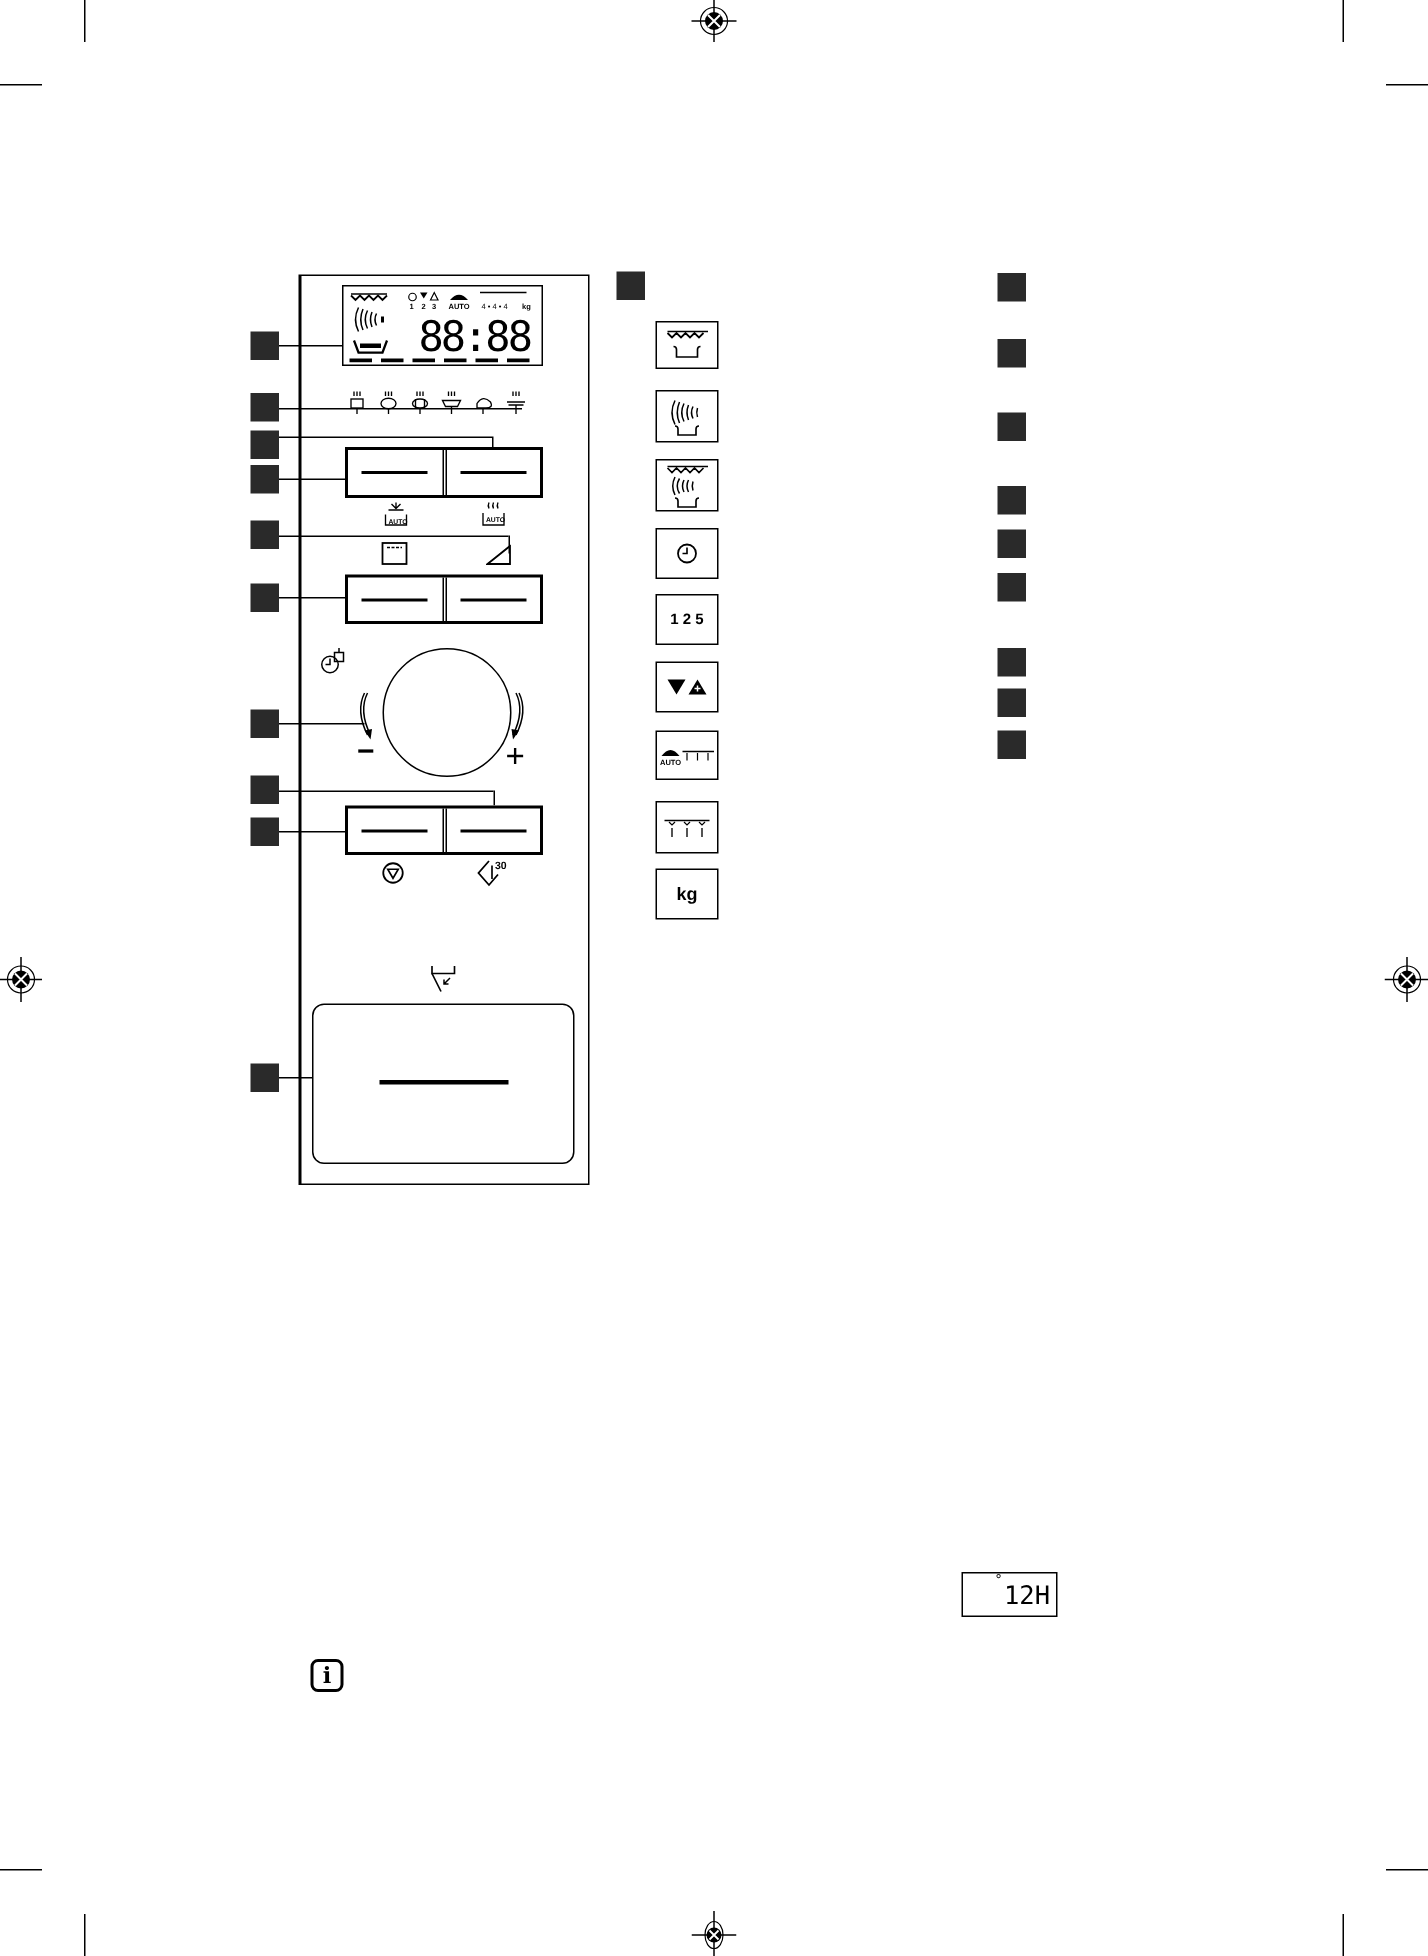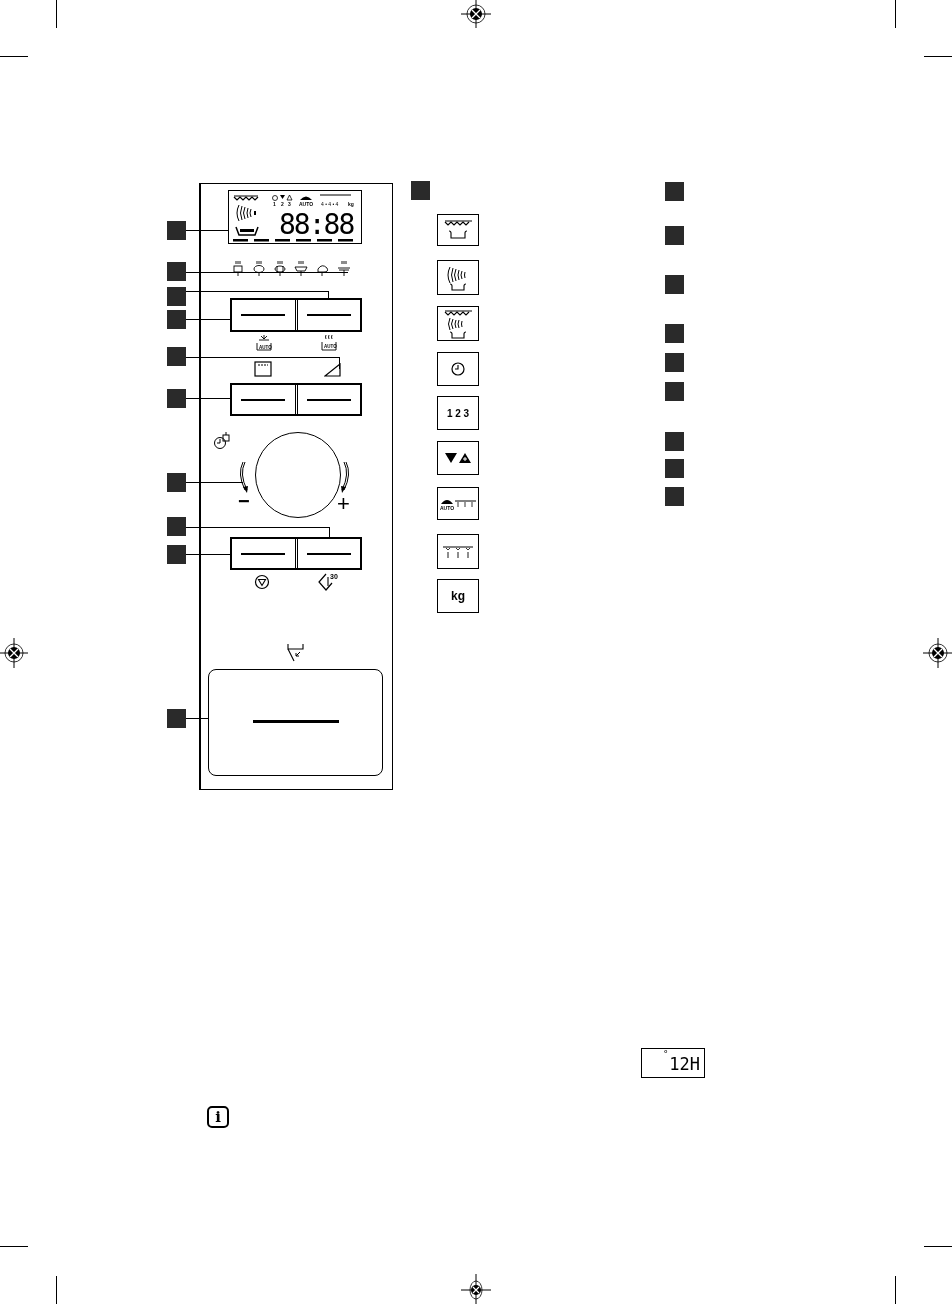--- a/index.html
+++ b/index.html
@@ -262,21 +262,21 @@
       <path d="M8 24 q2 0 2 2 v4 h12 v-4 q0 -2 2 -2" fill="none" stroke="#000" stroke-width="1.1"></path>
     </svg>
 </div>
 <div class="legend-icon" style="top:352px; height:34px;">
   <svg width="16" height="16" viewBox="0 0 16 16">
       <circle cx="8" cy="8" r="6" fill="none" stroke="#000" stroke-width="1.2"></circle>
       <path d="M8 4 v4 h-3" fill="none" stroke="#000" stroke-width="1.1"></path>
     </svg>
 </div>
 <div class="legend-icon" style="top:396px; height:34px;">
-    <span>1 2 3</span>
+    <span>1 2 5</span>
   </div>
 <div class="legend-icon" style="top:441px; height:34px;">
   <svg width="32" height="16" viewBox="0 0 32 16">
       <path d="M3 3 h12 l-6 10 z" fill="#000"></path>
       <path d="M17 13 l6 -10 l6 10 z" fill="#000"></path>
       <path d="M23 7 v4 M21 9 h4" stroke="#fff" stroke-width="1"></path>
     </svg>
 </div>
 <div class="legend-icon" style="top:487px; height:33px;">
   <svg width="38" height="18" viewBox="0 0 38 18">

